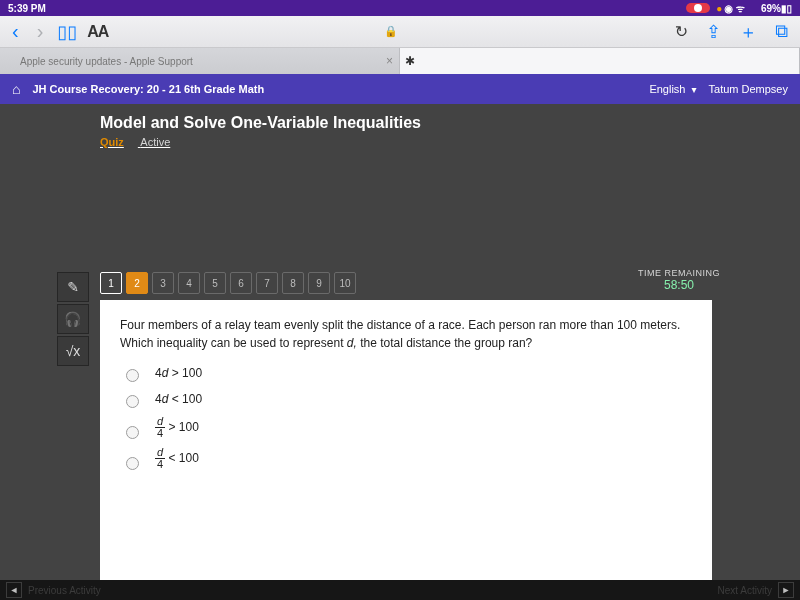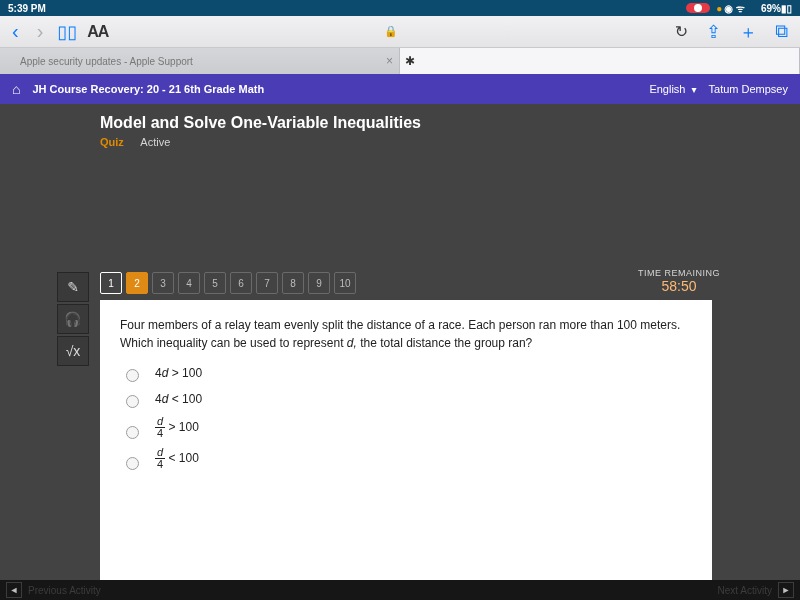--- a/index.html
+++ b/index.html
@@ -1,18 +1,18 @@
 <!DOCTYPE html>
 <html><head>
 <meta charset="utf-8">
 <style>
 * { margin: 0; padding: 0; box-sizing: border-box; font-family: -apple-system, Helvetica, Arial, sans-serif; }
 body { background: #3a3a3a; width: 800px; height: 600px; overflow: hidden; font-size: 12px; }
 
-.status-bar { background: #0c4a6e; color: #fff; height: 16px; display: flex; align-items: center; padding: 0 8px; font-size: 10px; font-weight: 600; }
+.status-bar { background: #4c1d95; color: #fff; height: 16px; display: flex; align-items: center; padding: 0 8px; font-size: 10px; font-weight: 600; }
 .status-bar .spacer { flex: 1; }
 .status-bar .pill { background: #e63946; border-radius: 8px; padding: 1px 8px; display: flex; align-items: center; margin-right: 6px; }
 .status-bar .mic { width: 8px; height: 8px; background: #fff; border-radius: 50%; display: inline-block; }
 .status-bar .dot-y { color: #f4a300; margin-right: 2px; }
 .status-bar .bat { margin-left: 16px; }
 
 .browser-bar { background: linear-gradient(#f1f1f3,#e4e4e7); height: 32px; display: flex; align-items: center; padding: 0 8px; gap: 10px; border-bottom: 1px solid #c9c9cc; }
 .nav-arrow { font-size: 20px; color: #aeb0b4; padding: 0 4px; }
 .nav-arrow.active { color: #0a7cff; }
 .book-icon { color: #0a7cff; font-size: 18px; }
@@ -34,34 +34,34 @@
 .home-icon { font-size: 14px; }
 .course-bar .title { font-weight: 600; }
 .course-bar .spacer { flex: 1; }
 .lang { display: flex; align-items: center; gap: 6px; }
 .chev-down::after { content: "\25BE"; font-size: 10px; }
 
 .main-area { position: absolute; top: 104px; left: 0; right: 0; bottom: 20px; background: #434343; }
 
 .lesson-head { padding: 10px 0 6px 100px; color: #fff; }
 .lesson-head h1 { font-size: 16px; font-weight: 700; }
-.lesson-head .meta { margin-top: 4px; font-size: 11px; }
+.lesson-head .meta { margin-top: 4px; font-size: 11px; text-decoration: underline; }
 .lesson-head .quiz { color: #e08a00; font-weight: 700; margin-right: 14px; }
 .lesson-head .active-lbl { color: #d6d6d6; }
 
 .tools-col { position: absolute; left: 57px; top: 168px; width: 32px; }
 .tool { width: 32px; height: 30px; background: #3a3a3a; border: 1px solid #262626; display: flex; align-items: center; justify-content: center; color: #dcdcdc; font-size: 14px; margin-bottom: 2px; }
 
 .qnums-row { position: absolute; left: 100px; top: 168px; display: flex; gap: 4px; align-items: center; }
 .qnum { width: 22px; height: 22px; border: 1px solid #6a6a6a; color: #bcbcbc; font-size: 10px; display: flex; align-items: center; justify-content: center; background: #434343; border-radius: 2px; }
 .qnum.done { border-color: #fff; color: #fff; }
 .qnum.current { background: #e08a16; border-color: #e08a16; color: #fff; }
 
 .timer { position: absolute; right: 80px; top: 164px; color: #d6d6d6; text-align: center; font-size: 9px; letter-spacing: 0.5px; }
-.timer .val { font-size: 14px; color: #fdba74; letter-spacing: 0; }
+.timer .val { font-size: 12px; color: #86efac; letter-spacing: 0; }
 
 .card { position: absolute; left: 100px; top: 196px; width: 612px; height: 342px; background: #fff; display: flex; flex-direction: column; }
 .card-body { flex: 1; padding: 16px 20px; color: #222; font-size: 12px; line-height: 1.5; overflow: hidden; }
 .q-text i { font-style: italic; }
 .choices { margin-top: 12px; }
 .choice { display: flex; align-items: flex-end; gap: 16px; margin: 8px 0 8px 6px; color: #222; }
 .radio { width: 13px; height: 13px; border: 1px solid #9c9c9c; border-radius: 50%; flex-shrink: 0; background: #f5f5f5; }
 .frac { display: inline-flex; flex-direction: column; align-items: center; font-size: 11px; line-height: 1; vertical-align: middle; }
 .frac .num { border-bottom: 1px solid #222; padding: 0 2px; }
 .frac .den { padding: 0 2px; }

